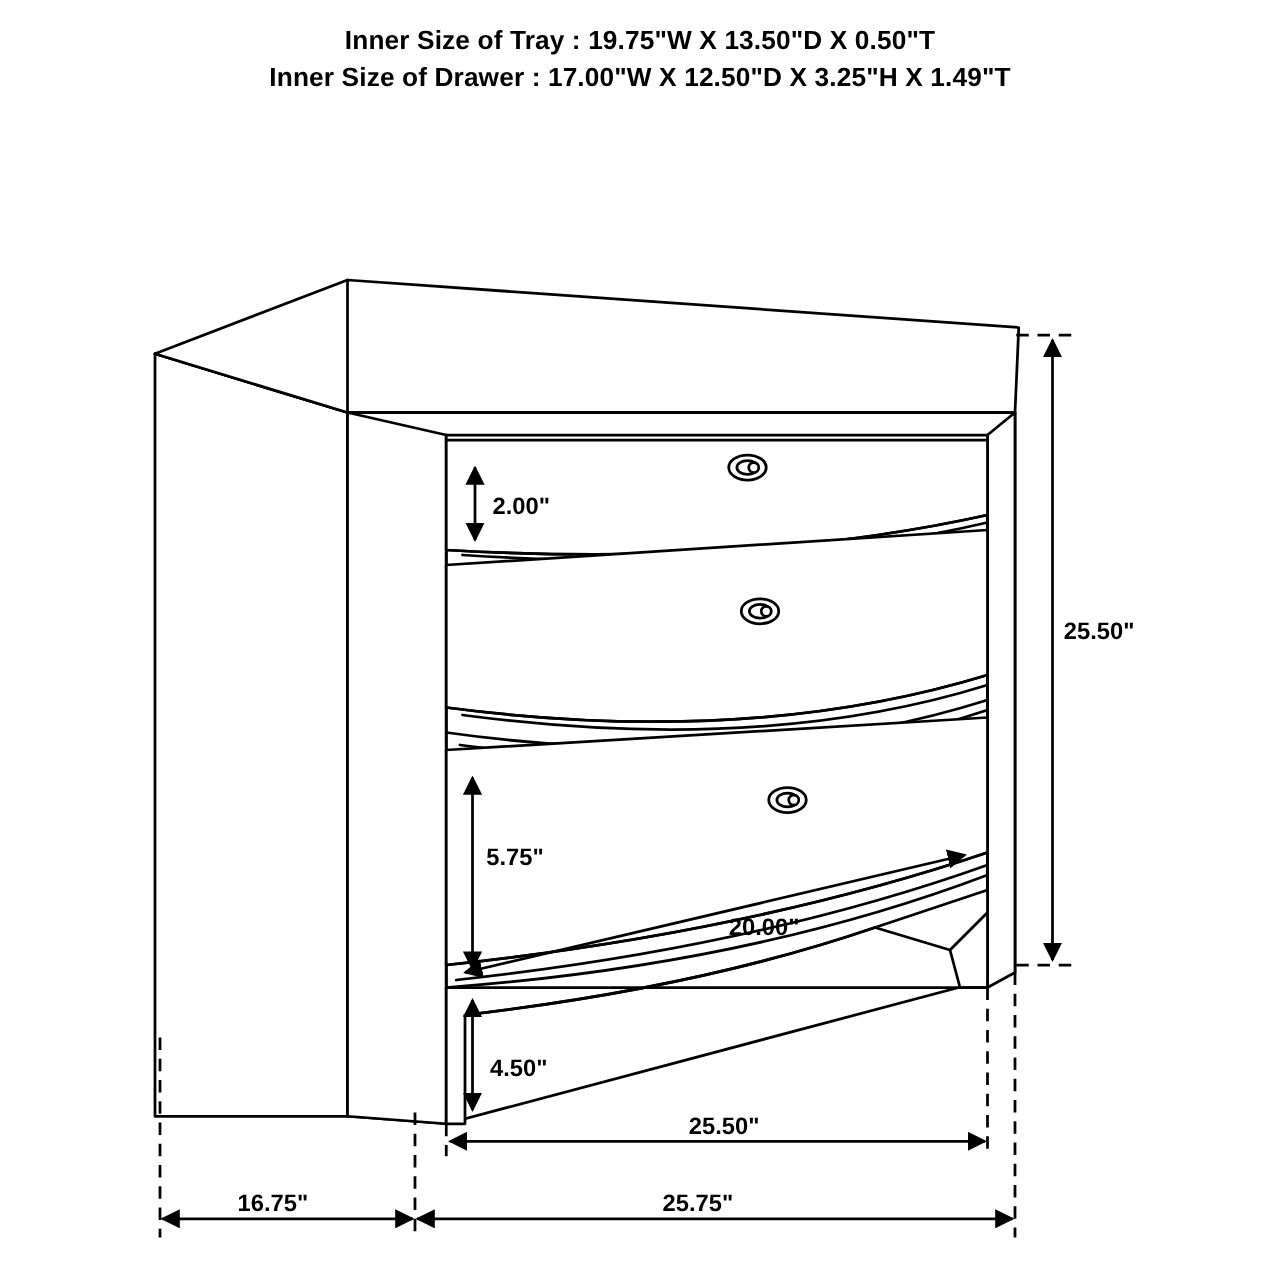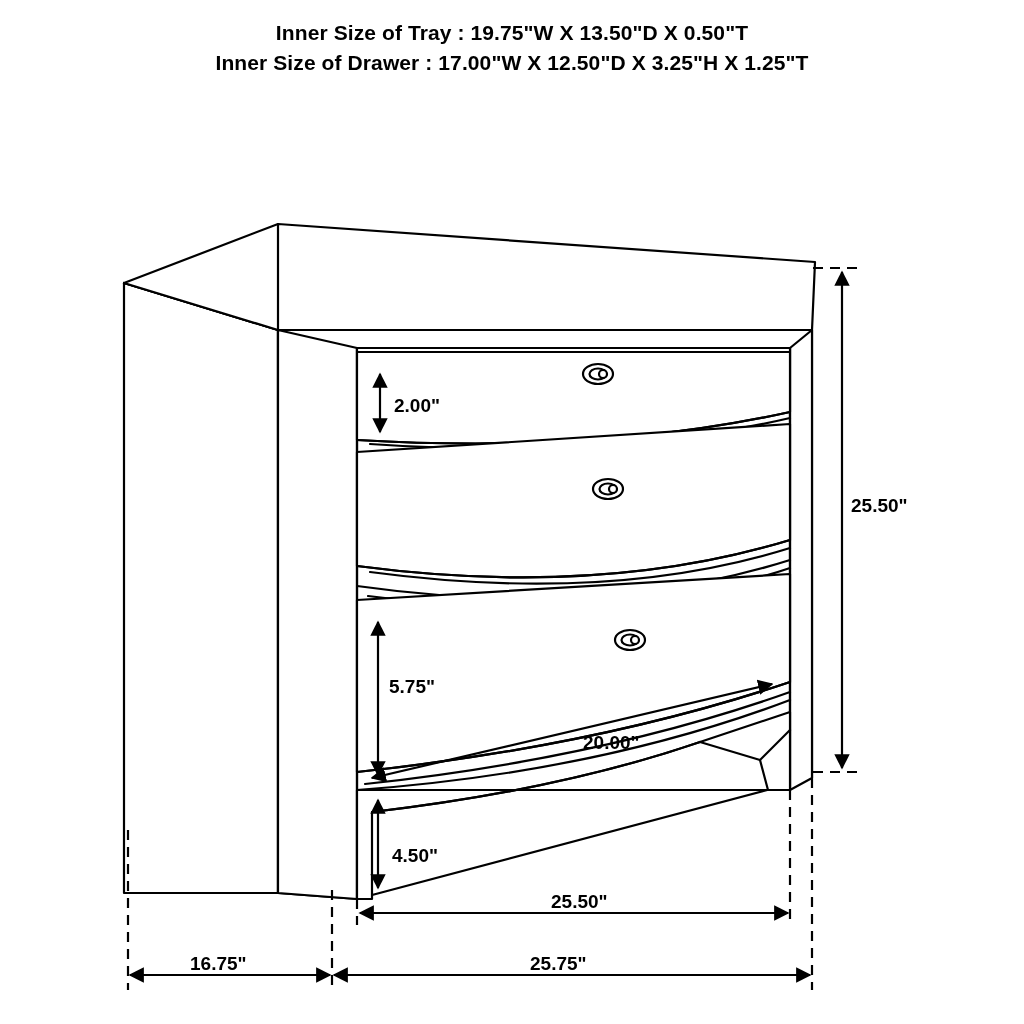--- a/index.html
+++ b/index.html
@@ -47,21 +47,21 @@
     white-space: nowrap;
   }
 </style>
 </head>
 <body>
 
 <div id="page">
 
   <div id="spec-lines">
     <div class="spec-line">Inner Size of Tray : 19.75"W X 13.50"D X 0.50"T</div>
-    <div class="spec-line">Inner Size of Drawer : 17.00"W X 12.50"D X 3.25"H X 1.25"T</div>
+    <div class="spec-line">Inner Size of Drawer : 17.00"W X 12.50"D X 3.25"H X 1.49"T</div>
   </div>
 
   <svg id="drawing" viewBox="0 0 1024 1024">
     <g fill="none" stroke="#000000" stroke-width="2.2" stroke-linejoin="round" stroke-linecap="round">
 
       <g>
         <path d="M124,283 L124,893 L278,893 L278,330 Z" fill="#ffffff"></path>
         <path d="M124,283 L278,330"></path>
       </g>
 

